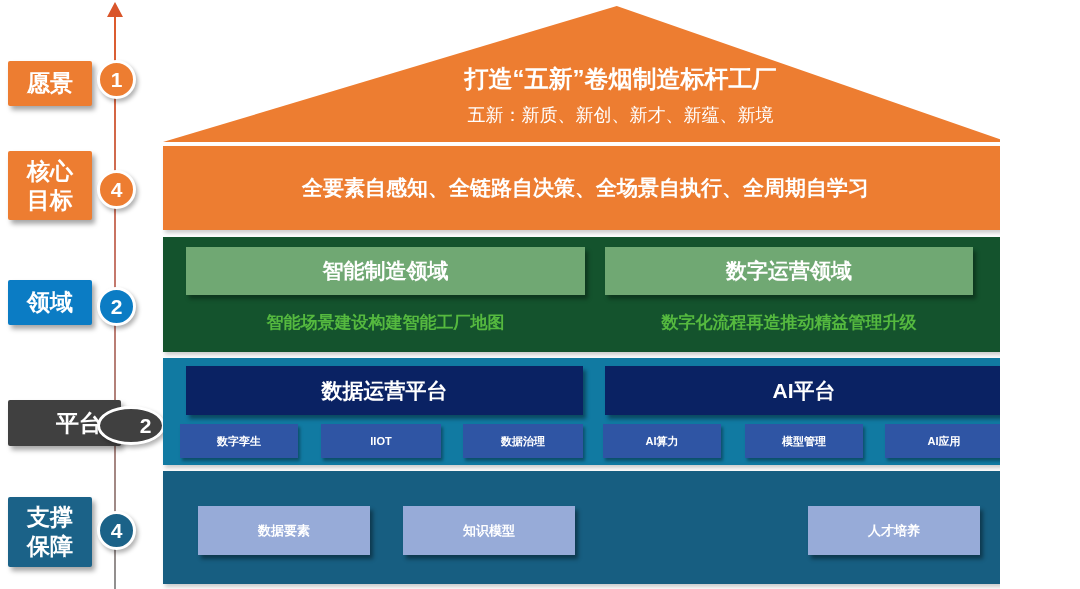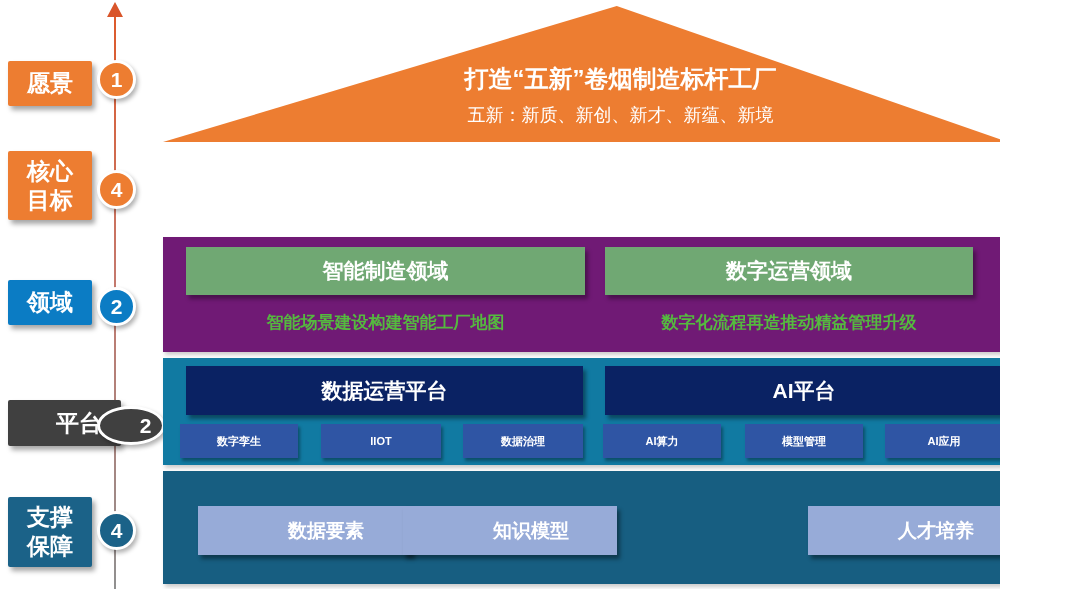--- a/index.html
+++ b/index.html
@@ -23,41 +23,41 @@
   .roof{position:absolute;left:163px;top:6px;width:845px;height:136px;background:#ED7D31;
         clip-path:polygon(53.7% 0%,100% 100%,0% 100%);}
   .roof-title{position:absolute;left:0;right:0;top:57px;padding-left:70px;text-align:center;
               color:#fff;font-weight:bold;font-size:24px;}
   .roof-sub{position:absolute;left:0;right:0;top:97px;padding-left:70px;text-align:center;
             color:#fff;font-size:18px;}
   
   .band{position:absolute;left:163px;width:845px;box-shadow:2px 3px 4px rgba(0,0,0,.2);}
   .band-goal{top:146px;height:84px;background:#ED7D31;display:flex;align-items:center;
              justify-content:center;color:#fff;font-weight:bold;font-size:21px;}
-  .band-domain{top:237px;height:115px;background:#701a75;}
+  .band-domain{top:237px;height:115px;background:#14532d;}
   .band-platform{top:358px;height:107px;background:#117AA2;}
   .band-support{top:471px;height:113px;background:#175E81;}
   .dom-box{position:absolute;top:10px;height:48px;background:#70A873;color:#fff;font-weight:bold;
            font-size:21px;display:flex;align-items:center;justify-content:center;
            box-shadow:3px 4px 4px rgba(0,0,0,.35);}
   .dom-box-l{left:23px;width:399px;} .dom-box-r{left:442px;width:368px;}
   .dom-sub{position:absolute;top:74px;color:#55B93F;font-weight:bold;font-size:17px;text-align:center;}
   .dom-sub-l{left:23px;width:399px;} .dom-sub-r{left:442px;width:368px;}
   .plat-box{position:absolute;top:8px;height:49px;background:#0A2263;color:#fff;font-weight:bold;
             font-size:21px;display:flex;align-items:center;justify-content:center;
             box-shadow:3px 4px 4px rgba(0,0,0,.4);}
   .plat-box-l{left:23px;width:397px;} .plat-box-r{left:442px;width:398px;}
   .sub-box{position:absolute;top:66px;height:34px;background:#2F55A4;color:#fff;font-weight:bold;
            font-size:11px;display:flex;align-items:center;justify-content:center;
            box-shadow:2px 3px 3px rgba(0,0,0,.35);}
   .sb1{left:17px;width:118px;} .sb2{left:158px;width:120px;} .sb3{left:300px;width:120px;}
   .sb4{left:440px;width:118px;} .sb5{left:582px;width:118px;} .sb6{left:722px;width:118px;}
   .sup-box{position:absolute;top:35px;height:49px;width:172px;background:#97ABD8;color:#fff;
-           font-weight:bold;font-size:19px;display:flex;align-items:center;justify-content:center;
-           box-shadow:3px 4px 4px rgba(0,0,0,.4);padding-left:42px;}
+           font-weight:bold;font-size:13px;display:flex;align-items:center;justify-content:center;
+           box-shadow:3px 4px 4px rgba(0,0,0,.4);}
   .sup1{left:35px;} .sup2{left:240px;} .sup3{left:441px;} .sup4{left:645px;}
   
   .pillar{position:absolute;left:1030px;top:145px;width:46px;height:444px;background:#1B6288;
           border-radius:8px;display:flex;align-items:center;justify-content:center;
           box-shadow:-3px 3px 5px rgba(0,0,0,.3);}
   .pillar-text{writing-mode:vertical-rl;color:#fff;font-weight:bold;font-size:23px;
                letter-spacing:11px;}
 </style>
 </head>
 <body>
@@ -79,20 +79,21 @@
   <div class="lvl-circle c-orange" style="top:170px;">4</div>
   <div class="lvl-circle c-blue" style="top:287px;">2</div>
   <div class="lvl-circle c-navy" style="top:406px;">2</div>
   <div class="lvl-circle c-teal" style="top:511px;">4</div>
 
   <div class="roof">
     <div class="roof-title">打造“五新”卷烟制造标杆工厂</div>
     <div class="roof-sub">五新：新质、新创、新才、新蕴、新境</div>
   </div>
 
+  <div class="band band-goal">全要素自感知、全链路自决策、全场景自执行、全周期自学习</div>
 
   <div class="band band-domain">
     <div class="dom-box dom-box-l">智能制造领域</div>
     <div class="dom-box dom-box-r">数字运营领域</div>
     <div class="dom-sub dom-sub-l">智能场景建设构建智能工厂地图</div>
     <div class="dom-sub dom-sub-r">数字化流程再造推动精益管理升级</div>
   </div>
 
   <div class="band band-platform">
     <div class="plat-box plat-box-l">数据运营平台</div>

